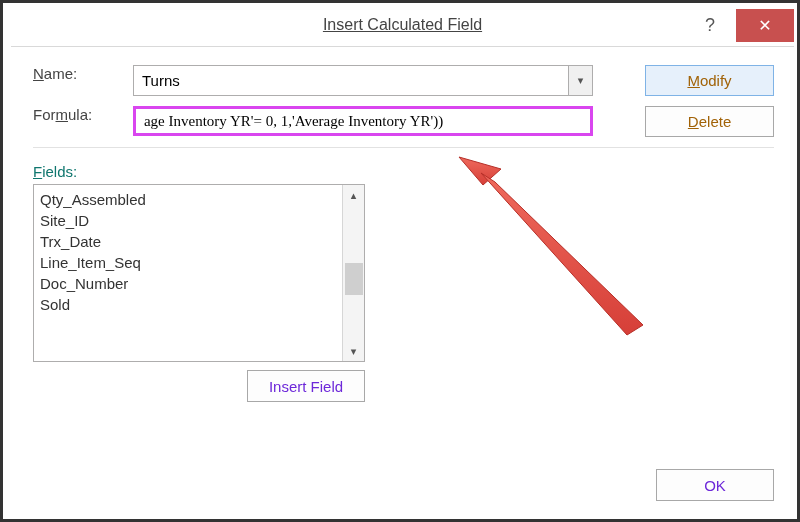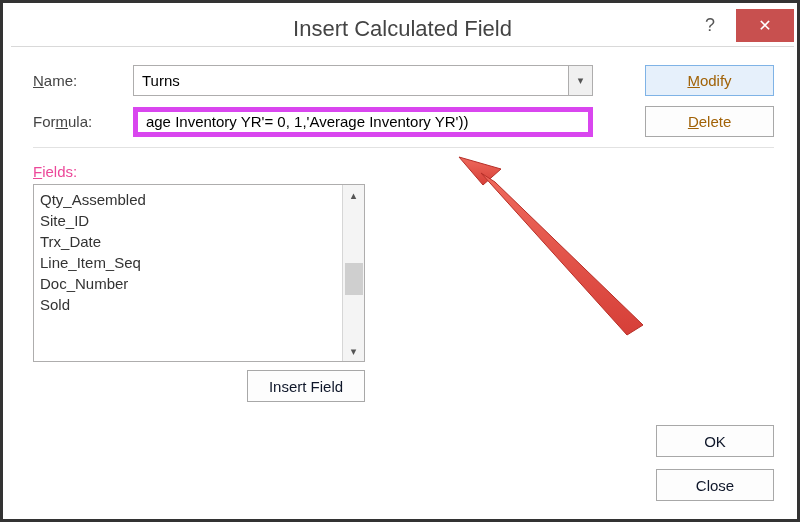--- a/index.html
+++ b/index.html
@@ -27,22 +27,23 @@
     position: relative;
     height: 38px;
     background: #fff;
     border-bottom: 1px solid #d9d9d9;
   }
   .title-text {
     position: absolute;
     left: 0; right: 0;
     text-align: center;
     top: 7px;
-    font-size: 22px;
+    font-size: 16px;
     color: #444;
+    text-decoration: underline;
   }
   .titlebar-controls {
     position: absolute;
     right: 0; top: 0;
     display: flex;
     height: 33px;
   }
   .titlebar-btn {
     width: 52px;
     height: 33px;
@@ -57,21 +58,20 @@
     color: #fff;
     width: 58px;
     font-size: 16px;
   }
   .body-area {
     position: relative;
     padding: 18px 20px 0 22px;
   }
   .form-row {
     display: flex;
-    align-items: center;
     margin-bottom: 10px;
     gap: 24px;
   }
   .form-label {
     width: 78px;
     color: #444;
   }
   .underline { text-decoration: underline; }
   .combo {
     display: flex;
@@ -95,23 +95,23 @@
     background: #f0f0f0;
     display: flex;
     align-items: center;
     justify-content: center;
     font-size: 11px;
     color: #555;
   }
   .textfield {
     width: 472px;
     height: 30px;
-    border: 5px solid #d946ef;
+    border: 3px solid #d946ef;
     padding: 0 8px;
-    font-family: Liberation Sans, sans-serif;
+    font-family: Liberation Serif, serif;
     font-size: 15px;
     outline: none;
   }
   .side-btn {
     margin-left: 28px;
     width: 132px;
     height: 31px;
     border: 1px solid #a8a8a8;
     background: #fdfdfd;
     font-family: inherit;
@@ -123,21 +123,21 @@
     background: #e6f0fb;
     border: 1px solid #7fb3e6;
   }
   .divider {
     height: 1px;
     background: #e2e2e2;
     margin: 10px 0 15px 0;
   }
   .fields-label {
     margin-bottom: 4px;
-    color: #ec4899;
+    color: #0f766e;
   }
   .listbox-wrap {
     display: flex;
     width: 332px;
     height: 178px;
     border: 1px solid #aeadad;
     background: #fff;
   }
   .listbox {
     flex: 1;
@@ -176,21 +176,21 @@
     display: flex;
     justify-content: flex-end;
   }
   .btn {
     height: 32px;
     min-width: 118px;
     border: 1px solid #a8a8a8;
     background: #fdfdfd;
     font-family: inherit;
     font-size: 15px;
-    color: #0f172a;
+    color: #6d28d9;
     cursor: pointer;
     padding: 0 14px;
   }
   .footer {
     position: absolute;
     right: 20px;
     bottom: 16px;
     display: flex;
     gap: 12px;
     flex-direction: column;
@@ -279,17 +279,16 @@
         </linearGradient>
       </defs>
       <g fill="url(#ag)" stroke="#b62f28" stroke-width="1">
         <polygon points="28,18 70,30 52,46"></polygon>
         <polygon points="50,34 64,43 212,186 196,196"></polygon>
       </g>
     </svg>
 
     <div class="footer">
       <button class="btn">OK</button>
-      <button class="btn">Close</button>
     </div>
 
   </div>
 </div>
 
 </body></html>

